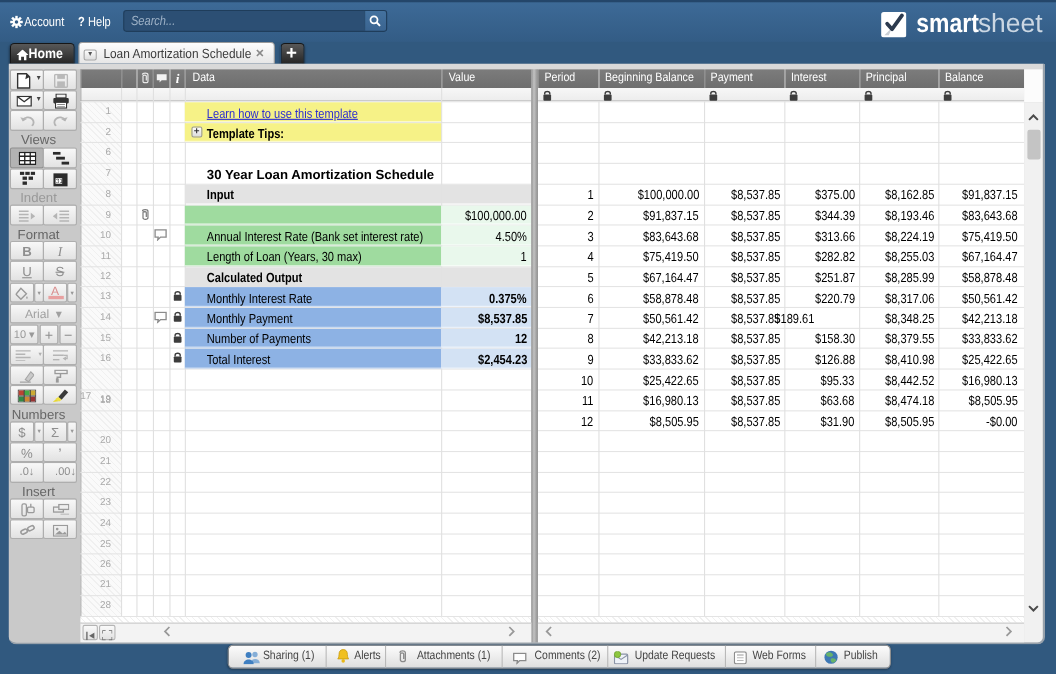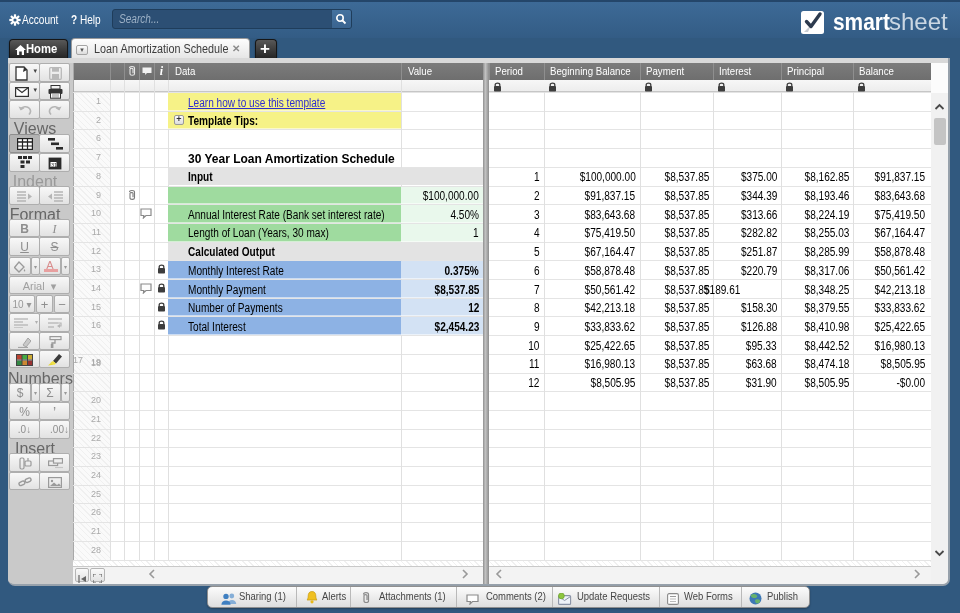--- a/index.html
+++ b/index.html
@@ -11,21 +11,21 @@
 .tb-txt{color:#fff;font-size:12px;text-align:right;}
 #searchbox{left:112px;top:9px;width:240px;height:20px;background:#2c4f74;border:1px solid #1f3d5b;border-radius:3px;}
 #searchtxt{left:119px;top:12px;font-size:12px;font-style:italic;color:#9db1c6;}
 #searchbtn{left:331px;top:10px;width:20px;height:18px;background:linear-gradient(#44729f,#3a6490);border-radius:0 2px 2px 0;border-left:1px solid #2a4d70;}
 .tab-dark{top:39px;height:19px;background:linear-gradient(#585858,#252525);border:1px solid #161616;border-bottom:none;border-radius:4px 4px 0 0;box-shadow:0 1px 2px rgba(0,0,0,.4);}
 #tab-active{left:71px;top:38px;width:179px;height:20px;background:linear-gradient(#fdfdfd,#e6e6e6);border:1px solid #9a9a9a;border-bottom:none;border-radius:4px 4px 0 0;}
 #content{left:8px;top:58px;width:942px;height:528px;background:#cacaca;border-right:2px solid #97a1ab;border-bottom:2px solid #97a1ab;border-radius:0 0 7px 7px;overflow:hidden;}
 #topstrip{left:0;top:0;width:942px;height:5px;background:#d9d9d9;}
 #toolbar{left:0;top:5px;width:65px;height:523px;background:#c9c9c9;}
 .tbtn{position:absolute;background:linear-gradient(#f8f8f8,#e2e2e2);border:1px solid #aeaeae;border-radius:2px;}
-.tlabel{position:absolute;width:54px;text-align:center;font-size:16px;color:#666;}
+.tlabel{position:absolute;width:54px;text-align:center;font-size:12px;color:#666;}
 .tlabel.dis{color:#999;}
 .ghead{position:absolute;top:5px;height:17px;background:linear-gradient(#7c7c7c,#6e6e6e);color:#fff;font-size:11px;line-height:17px;white-space:nowrap;}
 .ghead .sx{transform:scaleX(0.88);}
 .cell{position:absolute;font-size:12px;line-height:18px;white-space:nowrap;color:#000;}
 .num{text-align:right;}
 .gl{position:absolute;background:#e4e4e4;}
 .glv{position:absolute;background:#e0e0e0;}
 .bb-txt{position:absolute;font-size:11px;color:#454545;}
 .bb-txt .sx{transform:scaleX(0.86);}
 </style></head><body>

